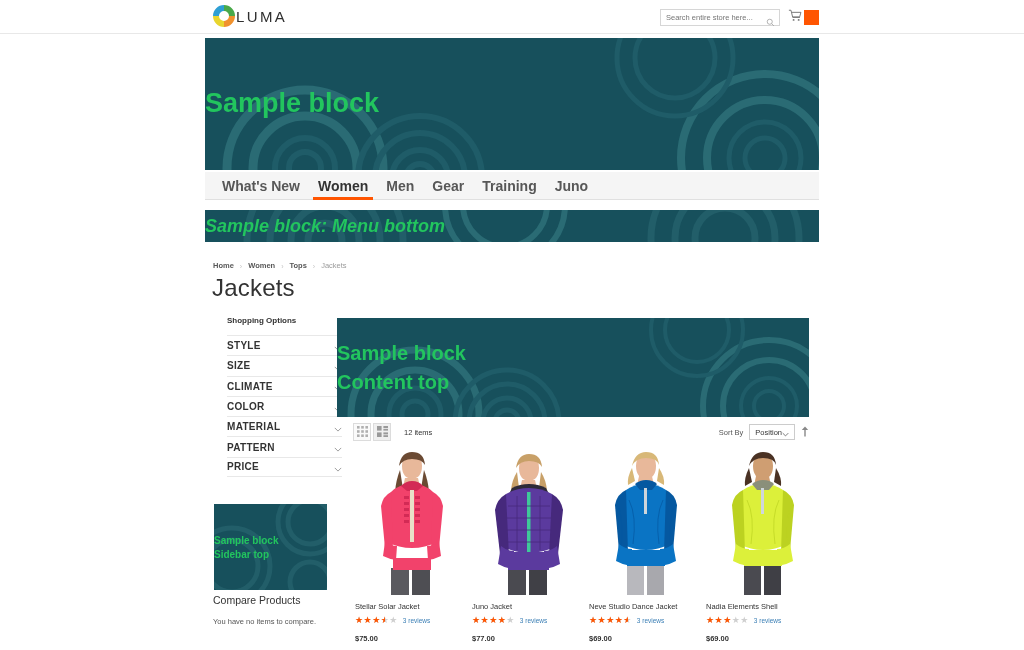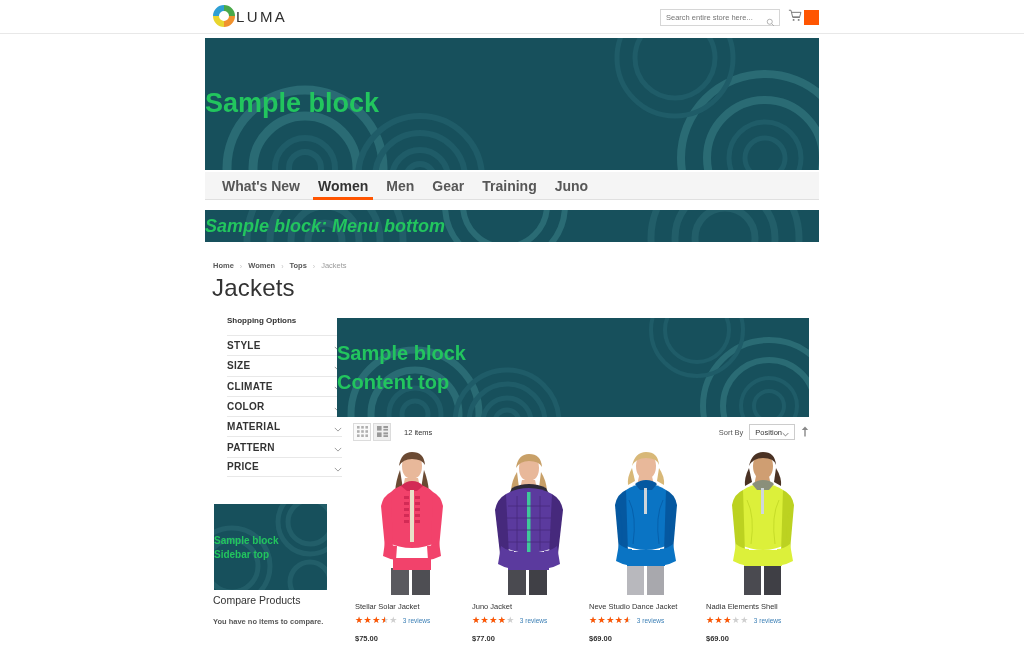--- a/index.html
+++ b/index.html
@@ -118,21 +118,21 @@
   }
   .sidebar-block .label {
     position: absolute; top: 50%; transform: translateY(-50%);
     font-size: 10px; line-height: 1.35;
   }
   .compare-title {
     position: absolute; left: 213px; top: 594px; font-size: 10.5px;
     color: #333; font-weight: 300;
   }
   .compare-empty {
-    position: absolute; left: 213px; top: 617px; font-size: 7.5px; color: #575757; font-weight: bold;
+    position: absolute; left: 213px; top: 617px; font-size: 7.5px; color: #575757;
   }
 
   
   .content-top {
     position: absolute; left: 337px; top: 318px; width: 472px; height: 99px;
   }
   .content-top .label {
     position: absolute; top: 50%; transform: translateY(-50%);
     font-size: 20px; line-height: 1.45;
   }

